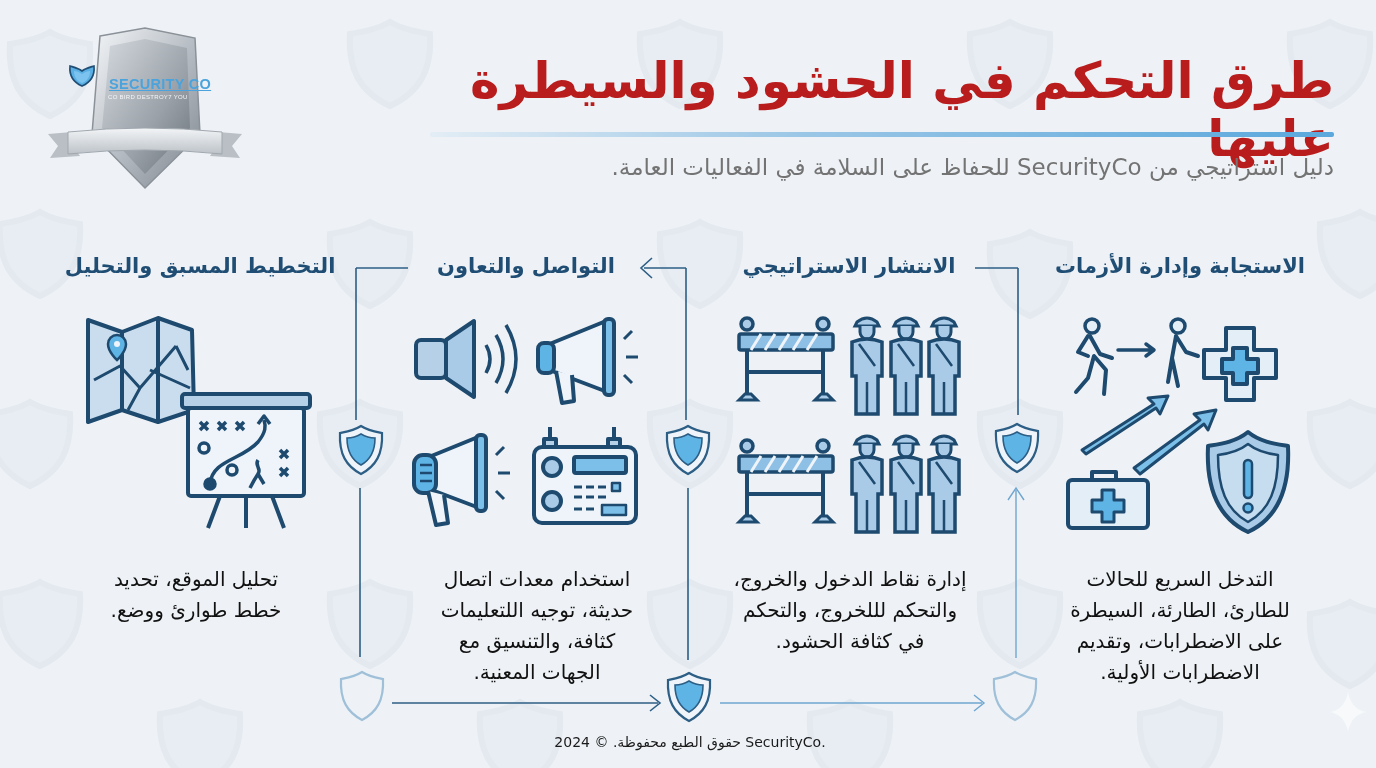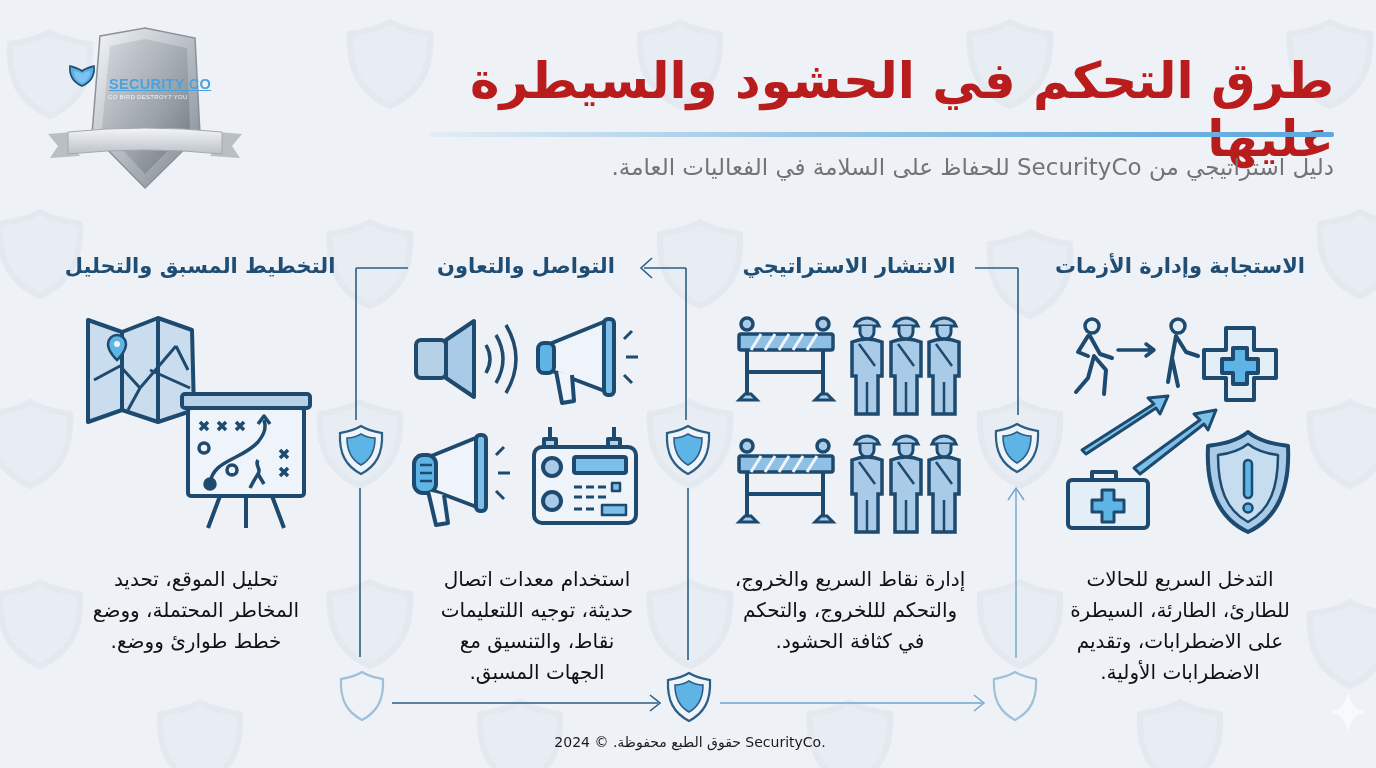--- a/index.html
+++ b/index.html
@@ -282,31 +282,30 @@
   <g stroke="#1d4a6e" stroke-width="4" stroke-linejoin="round">
     <path d="M188,120 C200,130 216,132 228,134 C230,176 218,206 188,220 C158,206 146,176 148,134 C160,132 176,130 188,120 Z" fill="#a9cbe8"></path>
     <path d="M188,132 C198,140 210,142 218,143 C218,176 210,198 188,210 C166,198 158,176 158,143 C166,142 178,140 188,132 Z" fill="#c6dcef" stroke-width="2.5"></path>
     <rect x="184" y="148" width="8" height="38" rx="4" fill="#5fb4e6" stroke-width="2.5"></rect>
     <circle cx="188" cy="196" r="4.5" fill="#5fb4e6" stroke-width="2.5"></circle>
   </g>
 </svg>
 
 <div class="col-text" style="left:36px; top:564px; width:320px;">
   <div>تحليل الموقع، تحديد</div>
-  <div>المخاطر المحتملة، ووضع</div>
   <div>خطط طوارئ ووضع.</div>
 </div>
 <div class="col-text" style="left:392px; top:564px; width:290px;">
   <div>استخدام معدات اتصال</div>
   <div>حديثة، توجيه اللتعليمات</div>
-  <div>نقاط، والتنسيق مع</div>
-  <div>الجهات المسبق.</div>
+  <div>كثافة، والتنسيق مع</div>
+  <div>الجهات المعنية.</div>
 </div>
 <div class="col-text" style="left:700px; top:564px; width:300px;">
-  <div>إدارة نقاط السريع والخروج،</div>
+  <div>إدارة نقاط الدخول والخروج،</div>
   <div>والتحكم لللخروج، والتحكم</div>
   <div>في كثافة الحشود.</div>
 </div>
 <div class="col-text" style="left:1030px; top:564px; width:300px;">
   <div>التدخل السريع للحالات</div>
   <div>للطارئ، الطارئة، السيطرة</div>
   <div>على الاضطرابات، وتقديم</div>
   <div>الاضطرابات الأولية.</div>
 </div>
 

